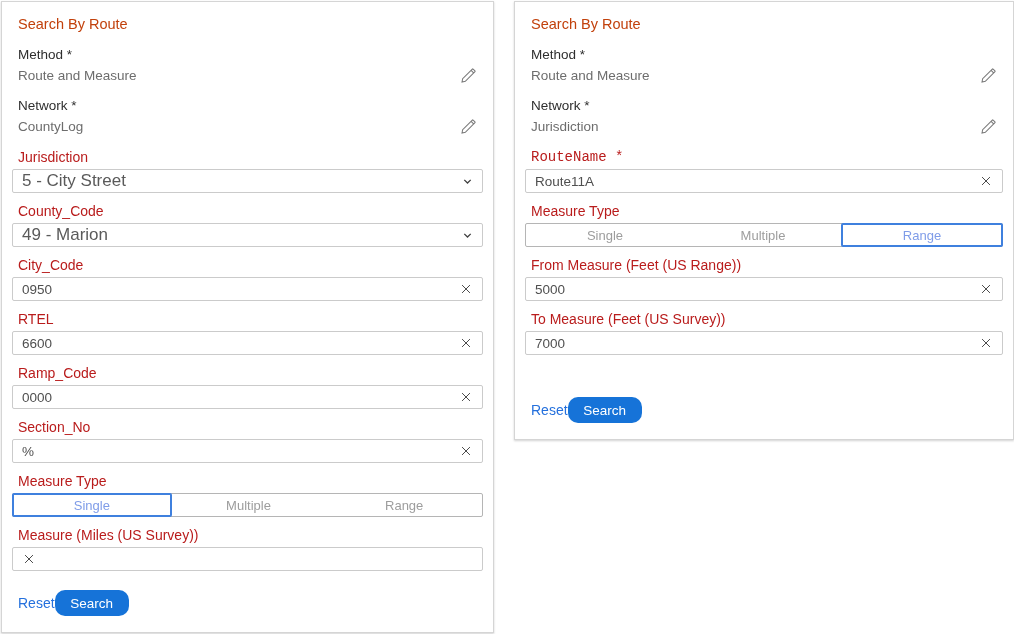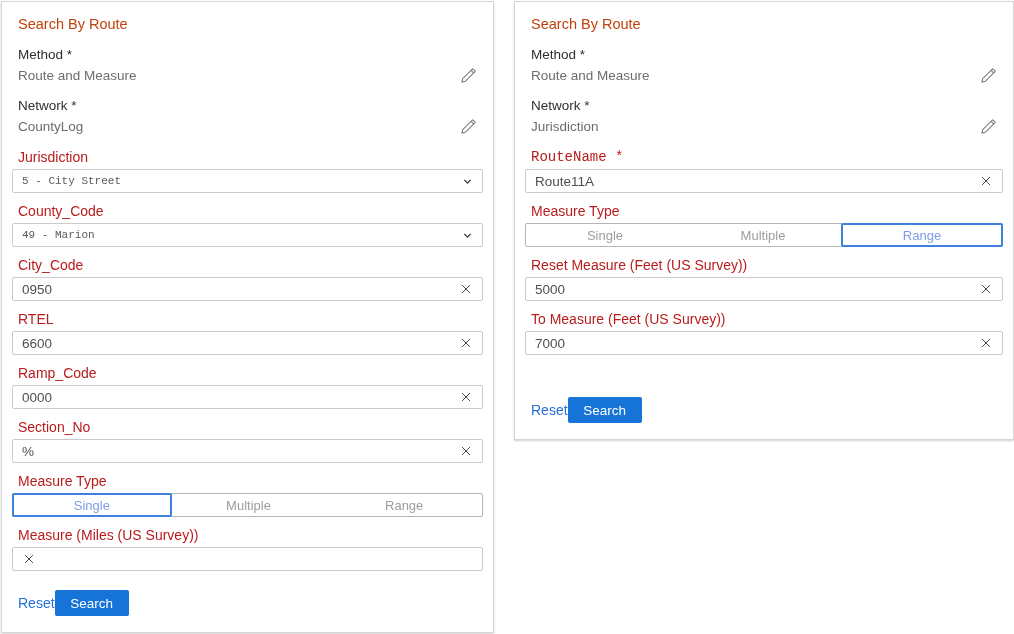--- a/index.html
+++ b/index.html
@@ -25,39 +25,39 @@
   .field-label { margin:10px 6px 3px; font-size:14px; line-height:17px; color:#b91c1c; }
   .control {
     height:24px; border:1px solid #cbcbcb; border-radius:2px; background:#fff;
     display:flex; align-items:center; padding:0 9px;
   }
   .control input {
     flex:1; min-width:0; border:none; outline:none; background:transparent;
     font-family:"Liberation Sans", sans-serif; font-size:13.5px; color:#4f4f4f; padding:0;
   }
   .select-control { cursor:pointer; }
-  .select-value { flex:1; font-size:11px; color:#5a5a5a;font-family:Liberation Mono, monospace; }
+  .select-value { flex:1; font-size:17px; color:#5a5a5a; }
 
   .segmented { display:flex; height:24px; border:1px solid #b5b5b5; border-radius:2px; background:#fff; }
   .segment {
     flex:1; display:flex; align-items:center; justify-content:center;
     font-size:13px; color:#9d9d9d; cursor:pointer; user-select:none;
   }
   .segment.selected {
     border:2px solid #3f80de; border-radius:2px; color:#7f9ce8;
     margin:-1px; background:#fff; position:relative; z-index:1;
   }
 
   .panel-footer {
     position:absolute; left:10px; right:11px; bottom:16px;
     display:flex; justify-content:flex-start; align-items:center;
   }
   .reset-link { font-size:14px; color:#2470dd; margin-left:6px; cursor:pointer; text-decoration:none; }
   .search-btn {
-    width:74px; height:26px; background:#1673d8; color:#ffffff; border:none; border-radius:2px;
+    width:74px; height:26px; background:#1673d8; color:#ffffff; border:none; border-radius:10px;
     font-family:"Liberation Sans", sans-serif; font-size:13.5px; cursor:pointer;
   }
   svg { display:block; }
 </style>
 </head>
 <body>
 
 <div class="canvas">
 
   <div class="panel panel-left">
@@ -198,21 +198,21 @@
       </span>
     </div>
 
     <div class="field-label">Measure Type</div>
     <div class="segmented">
       <div class="segment">Single</div>
       <div class="segment">Multiple</div>
       <div class="segment selected">Range</div>
     </div>
 
-    <div class="field-label">Reset Measure (Feet (US Survey))</div>
+    <div class="field-label">From Measure (Feet (US Range))</div>
     <div class="control">
       <input type="text" value="5000" style="">
       <span class="icon-btn">
         <svg width="14" height="14" viewBox="0 0 16 16">
             <path d="M3.5 3.5 L12.5 12.5 M12.5 3.5 L3.5 12.5" stroke="#444444" stroke-width="1.1"></path>
           </svg>
       </span>
     </div>
 
     <div class="field-label">To Measure (Feet (US Survey))</div>

